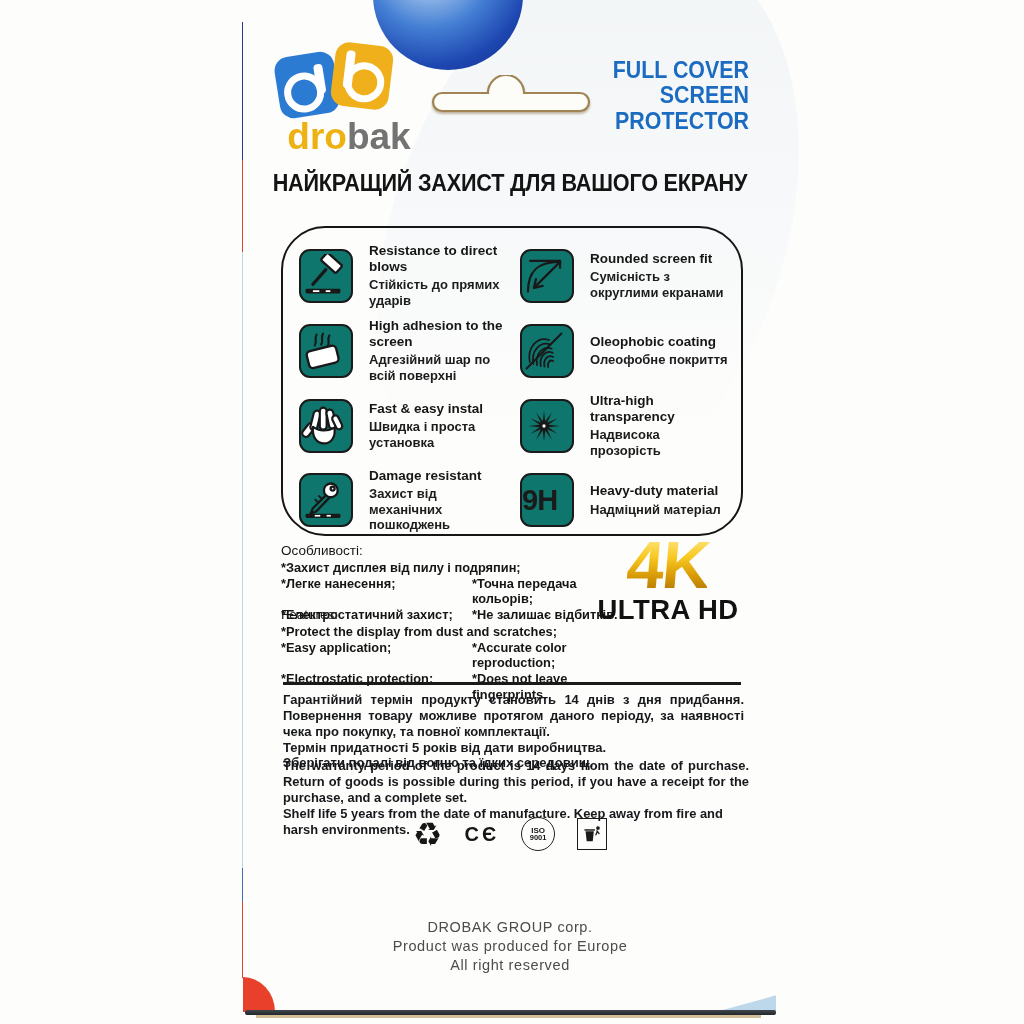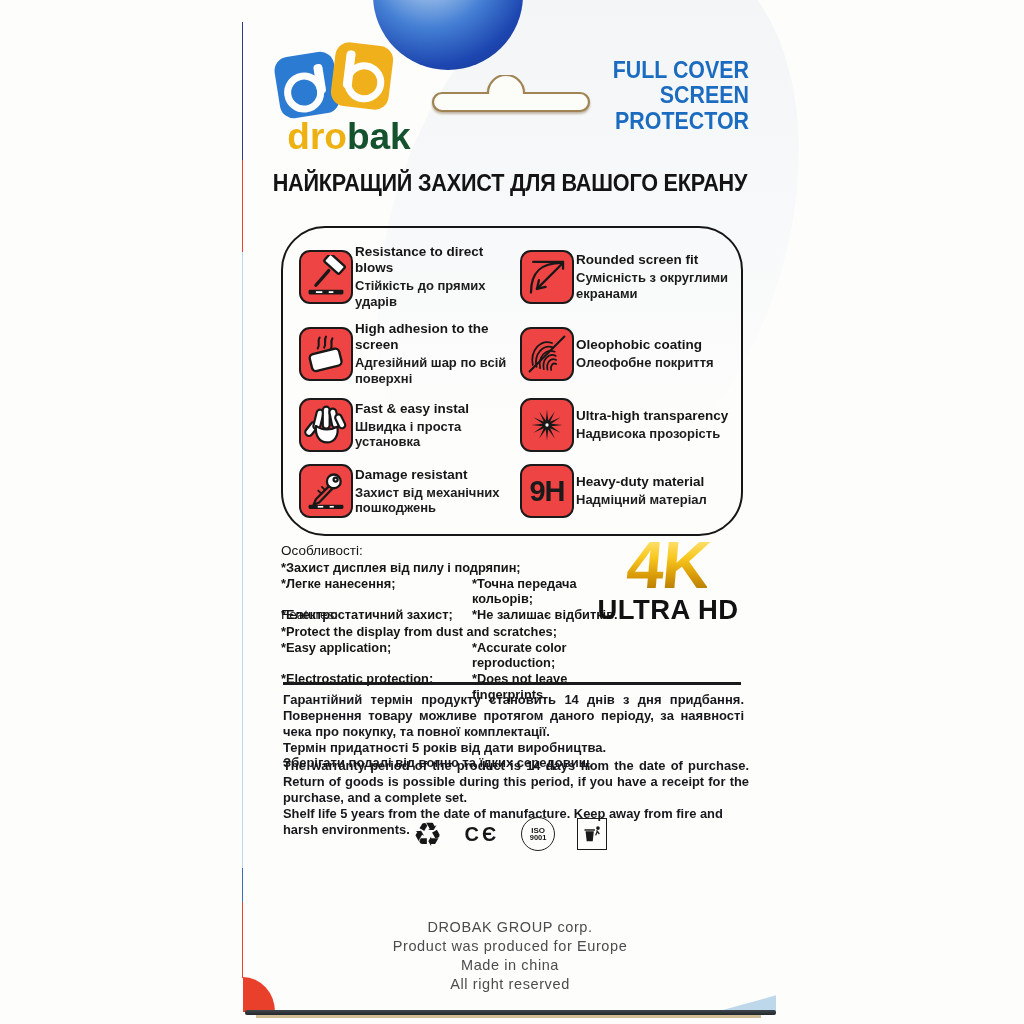--- a/index.html
+++ b/index.html
@@ -28,38 +28,38 @@
   
   .logo{position:absolute;left:32px;top:42px;width:148px;height:112px;}
   .sq{position:absolute;border-radius:14px;}
   .sq-blue{left:2px;top:12px;width:60px;height:62px;background:#2c7bd2;transform:rotate(-9deg);}
   .sq-yellow{left:58px;top:2px;width:58px;height:64px;background:#f0b01c;transform:rotate(7deg);}
   .ring{position:absolute;border-radius:50%;border:7px solid #fff;background:transparent;}
   .bar{position:absolute;background:#fff;border-radius:4px;}
   .logo-word{position:absolute;left:0;top:74px;width:148px;text-align:center;
     font-size:37px;font-weight:bold;letter-spacing:0;}
   .logo-word .p1{color:#eeb112;}
-  .logo-word .p2{color:#14532d;}
+  .logo-word .p2{color:#737373;}
 
   
   .ptype{position:absolute;right:28px;top:58px;width:220px;text-align:right;color:#1b6cc0;
     font-size:23px;font-weight:bold;line-height:1.1;transform:scaleX(.93);transform-origin:right center;}
 
   
   .headline{position:absolute;left:0;top:170px;width:100%;text-align:center;color:#141414;
     font-size:23px;font-weight:bold;transform:scaleX(.94);letter-spacing:-.2px;}
 
   
   .grid-box{position:absolute;left:38px;top:226px;width:462px;height:310px;
     border:2.5px solid #161616;border-radius:44px;box-sizing:border-box;
     display:grid;grid-template-columns:1fr 1fr;column-gap:10px;row-gap:10px;
     padding:15px 10px 15px 16px;}
   .cell{display:flex;align-items:center;}
   .icon-box{width:54px;height:54px;border:2.4px solid #1a1a1a;border-radius:11px;box-sizing:border-box;
-    flex:0 0 auto;display:flex;align-items:center;justify-content:center;background:#ef4444;margin-right:2px;}
+    flex:0 0 auto;display:flex;align-items:center;background:#0f766e;margin-right:16px;}
   .icon-box svg{width:44px;height:44px;}
   .nine-h{font-size:29px;font-weight:bold;color:#1a1a1a;letter-spacing:-1px;}
   .cell-text{max-width:168px;}
   .cell-text .en{font-size:13.5px;font-weight:bold;color:#161616;line-height:1.2;}
   .cell-text .uk{font-size:13px;font-weight:bold;color:#1c1c1c;line-height:1.18;margin-top:2px;}
 
   
   .feat{position:absolute;left:38px;width:352px;color:#151515;}
   .feat-uk{top:543px;}
   .feat-en{top:607px;}
@@ -329,21 +329,20 @@
           <rect x="3.8" y="7.8" width="11.4" height="1.6" fill="#1a1a1a"></rect>
           <circle cx="18.5" cy="6.5" r="2" fill="#1a1a1a"></circle>
           <path d="M17 9 l3 4 M18 9.5 l-2 5" stroke="#1a1a1a" stroke-width="1.4" fill="none"></path>
         </svg>
       </span>
     </div>
 
     <div class="footer">
       <div>DROBAK GROUP corp.</div>
       <div>Product was produced for Europe</div>
-      <div>Made in china</div>
       <div>All right reserved</div>
     </div>
   </div>
 
   <div class="wedge-red"></div>
   <div class="wedge-blue"></div>
   <div class="bottom-line"></div>
   <div class="bottom-tan"></div>
 </div>
 

